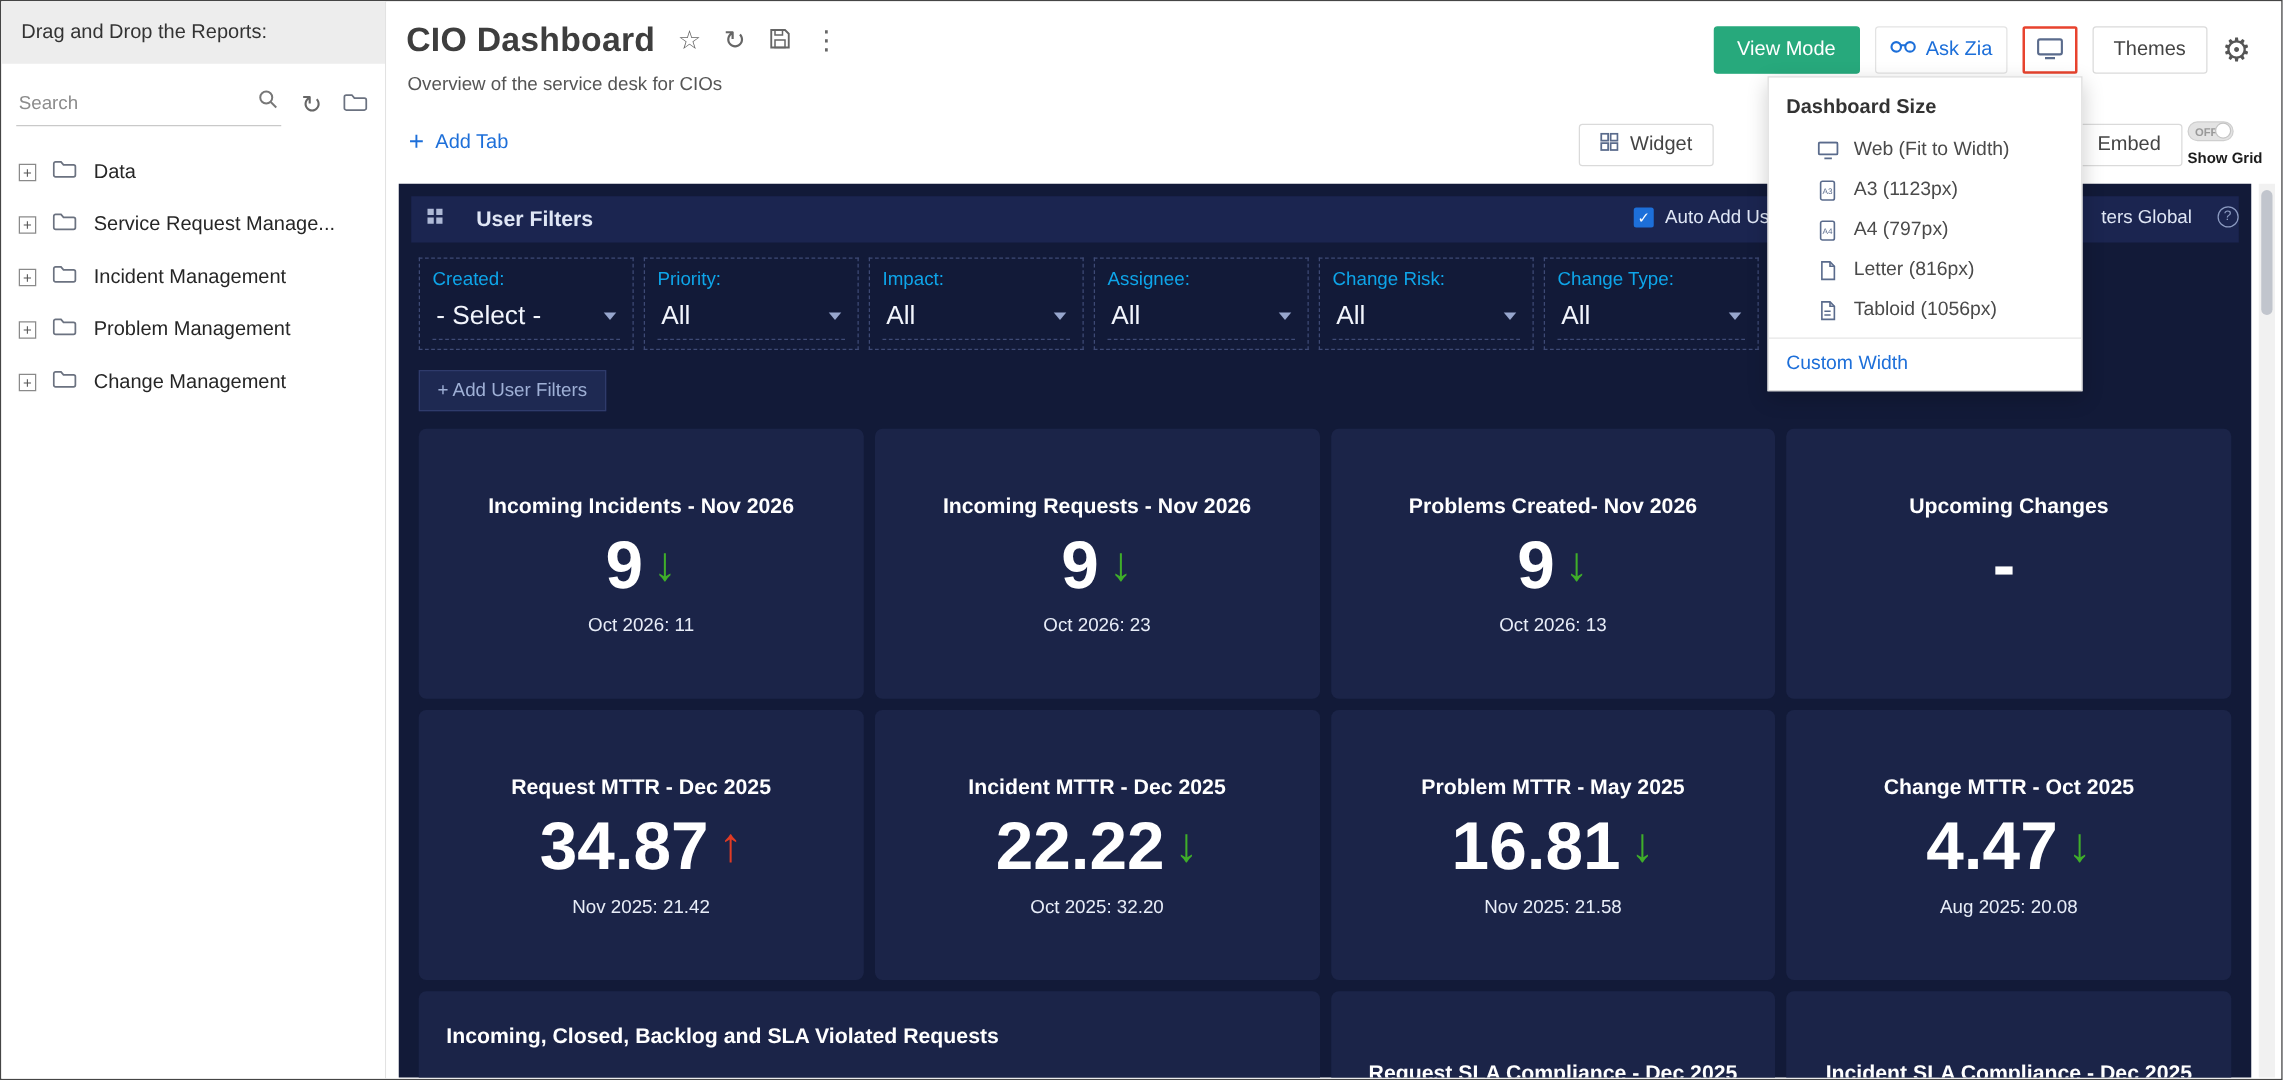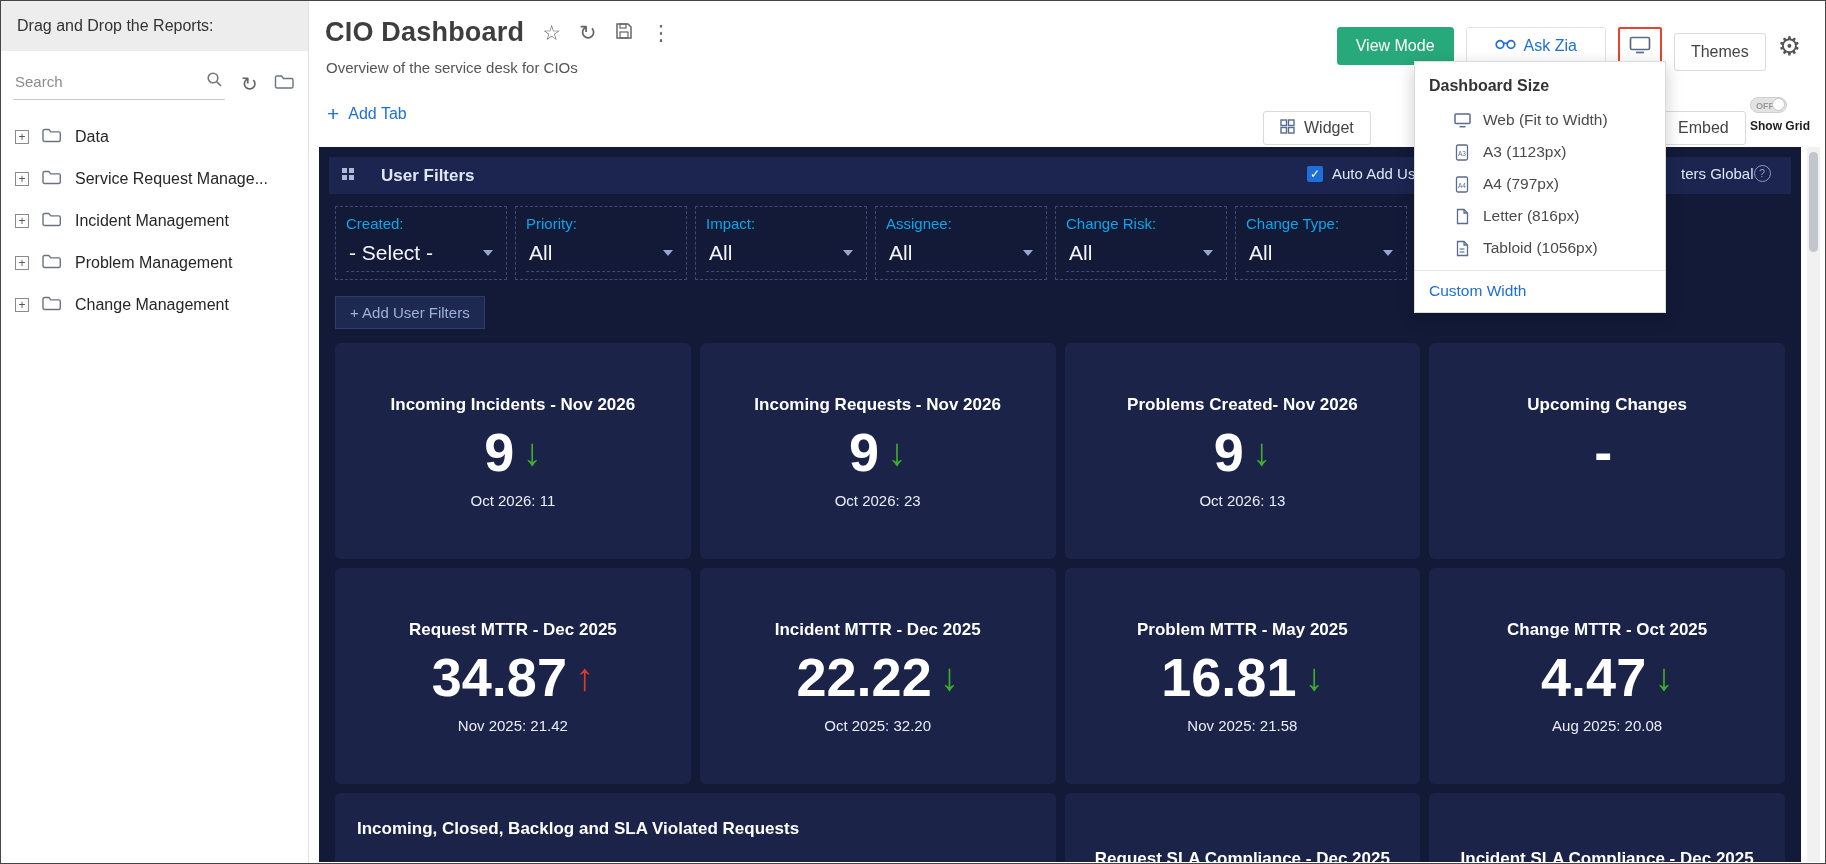--- a/index.html
+++ b/index.html
@@ -20,22 +20,22 @@
 
   
   .main { position:absolute; left:308px; top:0; right:0; bottom:0; background:#fff; }
   .title-row { position:absolute; left:16px; top:16px; display:flex; align-items:center; gap:18px; }
   .page-title { font-size:27px; font-weight:bold; color:#3e3e3e; letter-spacing:.2px; }
   .title-icon { color:#666; font-size:21px; line-height:1; background:none; border:none; cursor:pointer; }
   .subtitle { position:absolute; left:17px; top:58px; font-size:15px; color:#555; }
   .top-actions { position:absolute; right:24px; top:20px; display:flex; align-items:center; gap:12px; }
   .btn { height:38px; display:flex; align-items:center; justify-content:center; border-radius:3px; font-size:16px; cursor:pointer; font-family:"Liberation Sans",sans-serif; }
   .btn-green { background:#27a97c; border:1px solid #27a97c; color:#fff; padding:0 18px; }
-  .btn-light { background:#fff; border:1px solid #dadada; color:#444; padding:0 16px;margin-top:12px; }
-  .btn-zia { background:#fff; border:1px solid #e3e3e3; color:#1d6fd9; padding:0 28px; gap:8px; }
+  .btn-light { background:#fff; border:1px solid #dadada; color:#444; padding:0 16px; }
+  .btn-zia { background:#fff; border:1px solid #e3e3e3; color:#1d6fd9; padding:0 11px; gap:8px; }
   .btn-monitor { width:44px; height:38px; background:#fff; border:2px solid #e8432e; border-radius:2px; display:flex; align-items:center; justify-content:center; cursor:pointer; }
   .gear { font-size:26px; color:#555; background:none; border:none; cursor:pointer; }
 
   .add-tab { position:absolute; left:18px; top:102px; display:flex; align-items:center; gap:9px; color:#1d6fd9; font-size:16px; cursor:pointer; }
   .add-tab .plus { font-size:21px; line-height:1; }
 
   .btn-widget { position:absolute; left:954px; top:98px; height:34px; gap:9px; }
   .btn-embed  { position:absolute; left:1352px; top:98px; height:34px; }
   .show-grid  { position:absolute; left:1441px; top:96px; width:76px; display:flex; flex-direction:column; align-items:flex-start; gap:6px; }
   .toggle { position:relative; width:37px; height:16px; border-radius:9px; background:#e3e3e3; border:1px solid #cfcfcf; cursor:pointer; }
@@ -44,21 +44,21 @@
   .show-grid-label { font-size:12px; font-weight:bold; color:#1c1c1c; }
 
   
   .dashboard { position:absolute; left:10px; top:146px; width:1482px; bottom:1px; background:#121a38; overflow:hidden; }
   .uf-panel { margin:10px 10px 0 10px; }
   .uf-header { height:37px; background:#1b2550; display:flex; align-items:center; padding:0 12px; position:relative; }
   .uf-title { color:#dfe6f5; font-weight:bold; font-size:17px; margin-left:26px; }
   .auto-add { position:absolute; left:978px; top:8px; display:flex; align-items:center; gap:9px; }
   .checkbox { width:16px; height:16px; background:#1d6fd9; border-radius:2px; color:#fff; font-size:12px; line-height:16px; text-align:center; cursor:pointer; }
   .uf-right-text { color:#dfe6f5; font-size:15px; white-space:nowrap; }
-  .global-frag { position:absolute; left:1352px; top:8px; display:flex; align-items:center; gap:0; }
+  .global-frag { position:absolute; left:1352px; top:8px; display:flex; align-items:center; gap:20px; }
   .help-circle { width:17px; height:17px; border:1px solid #8b9ac0; border-radius:50%; color:#8b9ac0; font-size:11px; line-height:15px; text-align:center; cursor:pointer; }
 
   .filters-row { display:flex; gap:8px; padding:12px 0 0 6px; }
   .filter-box { width:172px; height:74px; border:1px dashed #3e4a75; padding:8px 10px; }
   .filter-label { color:#0ea5e9; font-size:15px; }
   .filter-select { margin-top:9px; display:flex; justify-content:space-between; align-items:center; border-bottom:1px dashed #3e4a75; padding:0 3px 6px 3px; color:#f2f5fc; font-size:21px; cursor:pointer; }
   .caret { width:0; height:0; border-left:5px solid transparent; border-right:5px solid transparent; border-top:6px solid #97a6cd; }
 
   .add-filters { display:inline-block; margin:16px 0 0 6px; background:#1e2952; border:1px solid #2f3b6b; color:#9fb0d6; font-size:15px; padding:7px 14px; cursor:pointer; }
 

